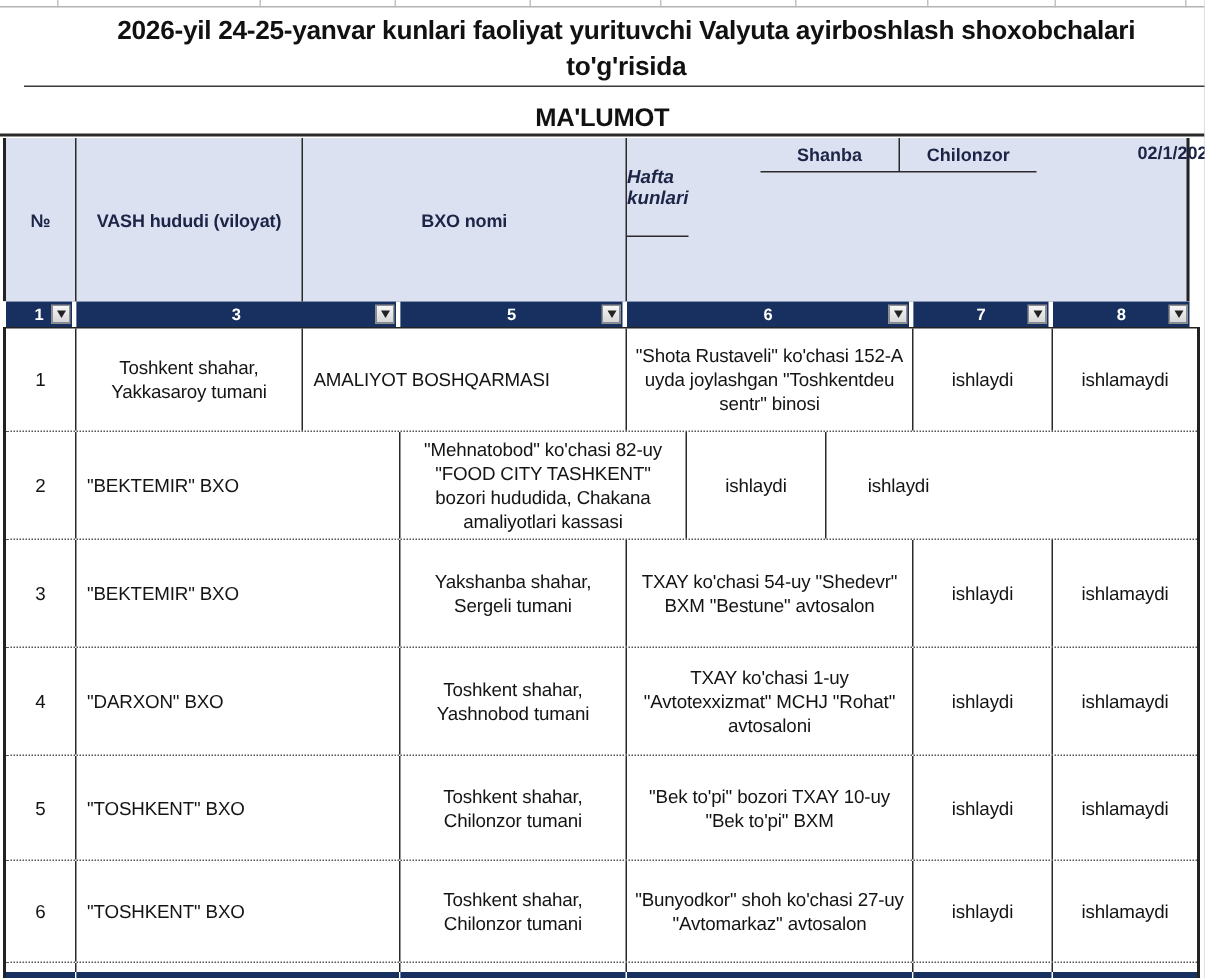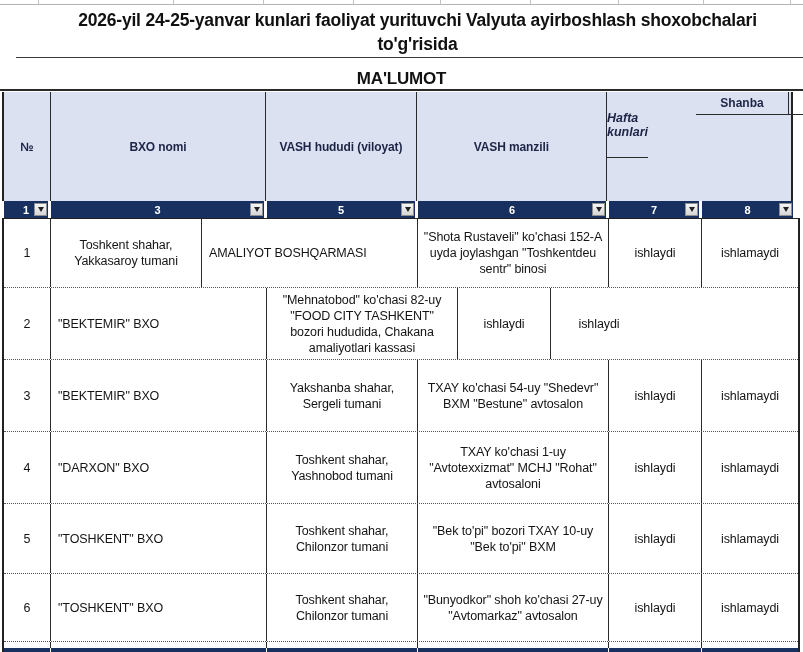--- a/index.html
+++ b/index.html
@@ -112,23 +112,22 @@
   </div>
 
   <div class="subtitle-block">
     <span>MA'LUMOT</span>
   </div>
 
   <div class="tbl">
 
     <div class="thead">
       <div class="hcell c1">№</div>
+      <div class="hcell c3">VASH hududi (viloyat)</div>
       <div class="hcell c2">BXO nomi</div>
-      <div class="hcell c3">VASH hududi (viloyat)</div>
-      <div class="hcell c4">VASH manzili</div>
       <div class="hgroup">
         <div class="hafta">Hafta kunlari</div>
         <div class="hrow">
           <div class="day">Shanba</div>
           <div class="day last">Chilonzor</div>
         </div>
         <div class="hrow dates">
           <div class="day">02/1/2026</div>
           <div class="day last">25/1/2026</div>
         </div>

